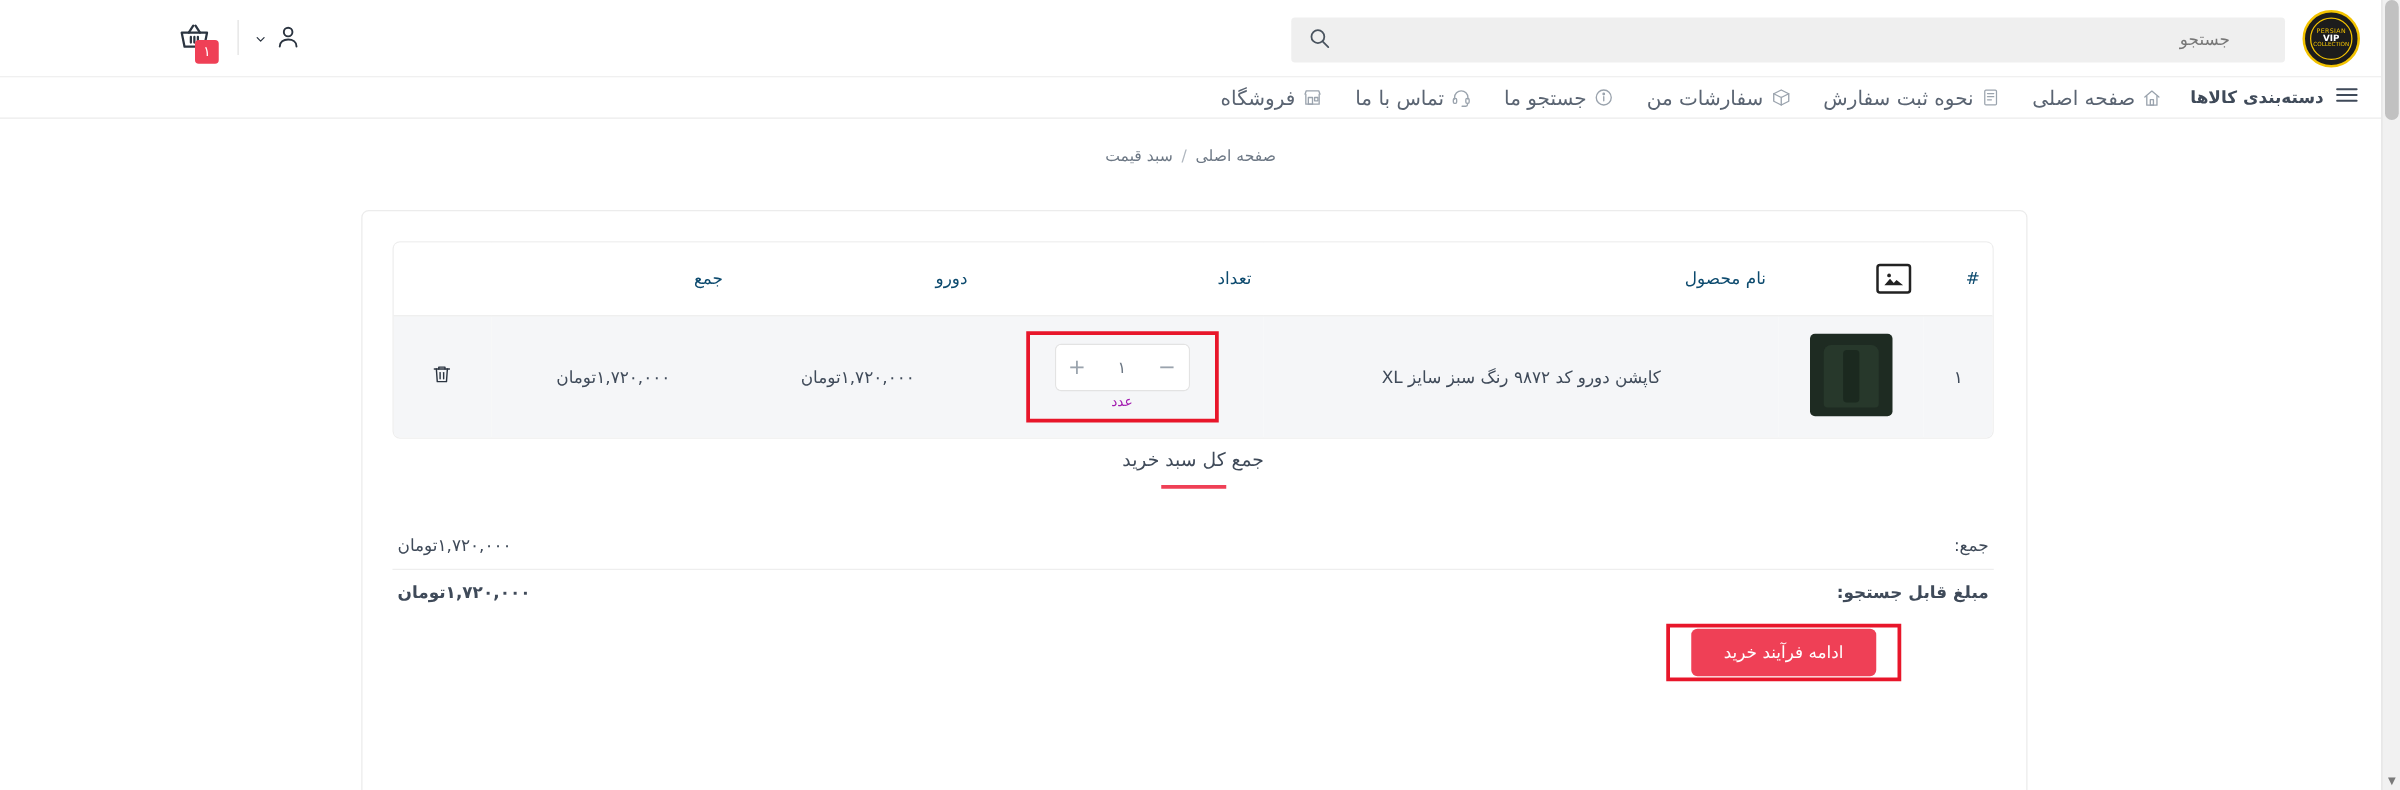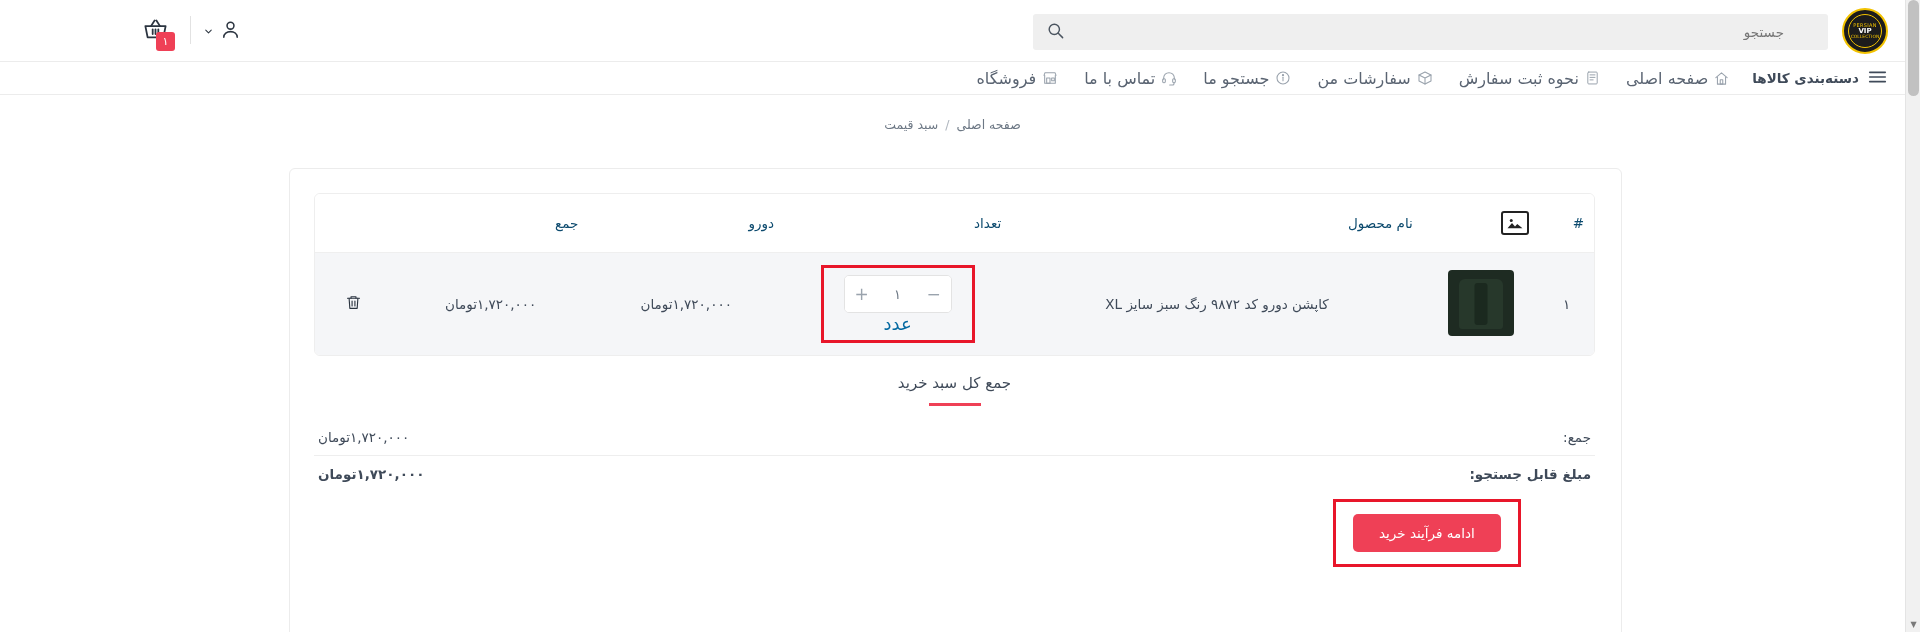--- a/index.html
+++ b/index.html
@@ -178,50 +178,50 @@
     width: 108px; height: 38px; overflow: hidden; margin: 0 auto;
   }
   .stepper button {
     flex: 0 0 34px; height: 100%; border: 0; background: #fff;
     font-size: 17px; color: #9aa3ad; cursor: pointer; line-height: 1;
     font-family: "DejaVu Sans", "Liberation Sans", sans-serif;
   }
   .stepper .qv {
     flex: 1; text-align: center; font-size: 13px; color: #6d7885;
   }
-  .qty-unit { margin-top: 4px; font-size: 18px; color: #0369a1; text-align: left; }
+  .qty-unit { margin-top: 4px; font-size: 11px; color: #a21caf; text-align: left; }
 
   .del-btn {
     background: none; border: 0; cursor: pointer; color: #2b3440;
     display: inline-flex; align-items: center; justify-content: center;
   }
 
   
   .totals-title {
     position: absolute; top: 190px; right: 0; width: 1333px;
-    text-align: center; font-size: 15px; color: #3f4a59; margin-top: 15px;
+    text-align: center; font-size: 15px; color: #3f4a59;
   }
   .totals-title .ul {
     width: 52px; height: 3px; background: #ef4056; margin: 11px auto 0;
   }
   .totals-rows {
     position: absolute; top: 250px; right: 26px; width: 1281px;
   }
   .t-row {
     display: flex; flex-direction: row; justify-content: space-between;
     align-items: center; padding: 10px 4px; font-size: 13.5px; color: #3f4a59;
   }
   .t-row.first { border-bottom: 1px solid #eeeeee; }
   .t-row .label { text-align: center; }
   .t-row .value { text-align: left; direction: rtl; }
   .t-row.second .value, .t-row.second .label { font-weight: bold; }
 
   .checkout-highlight {
     position: absolute; top: 330px; left: 1043px;
-    border: 3px solid #e8162a; padding: 12px 17px;
+    border: 3px solid #e8162a; padding: 1px 17px;
   }
   .checkout-btn {
     background: #ef4056; color: #ffffff; border: 0; border-radius: 5px;
     padding: 11px 26px; font-size: 13.5px; cursor: pointer;
     font-family: "DejaVu Sans", "Liberation Sans", sans-serif;
   }
 </style>
 </head>
 <body>
 

